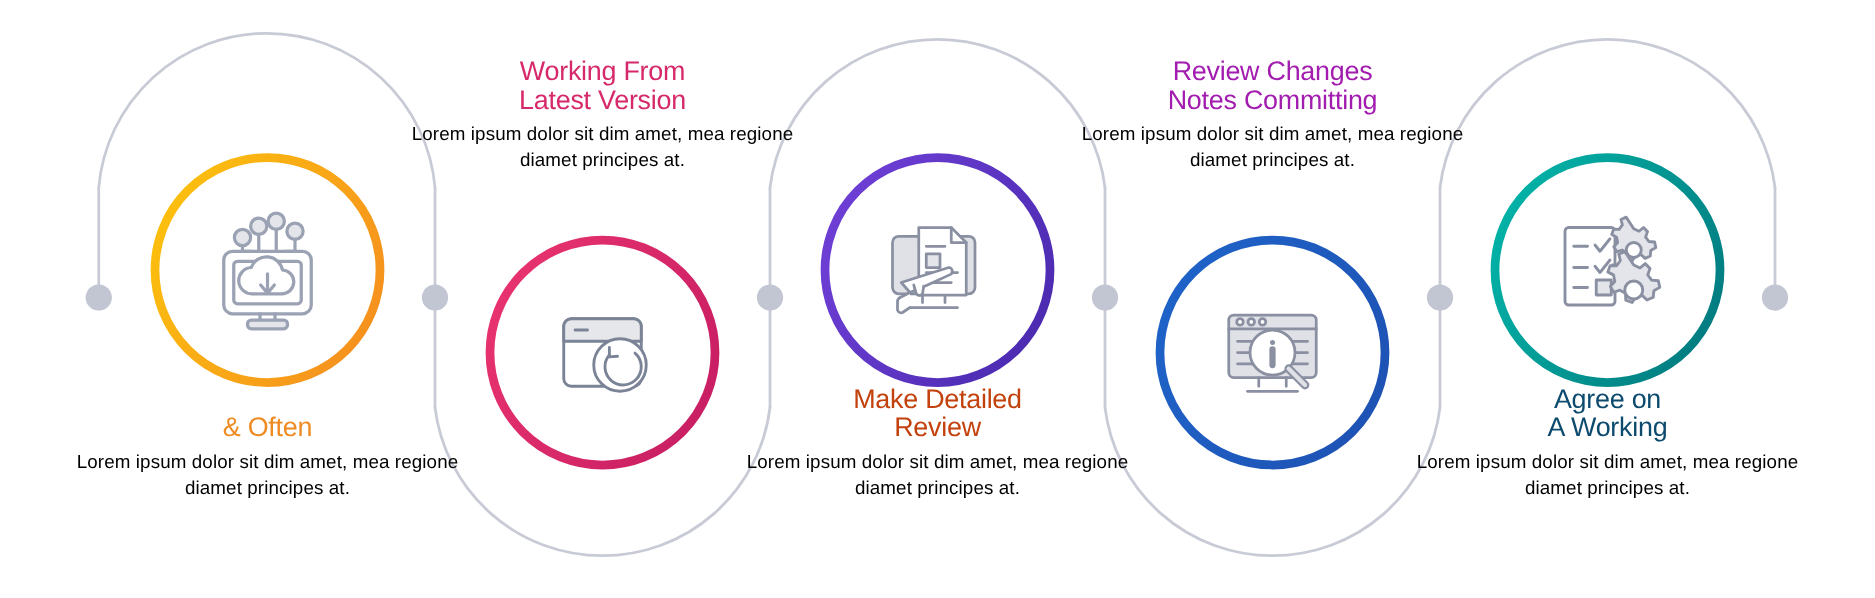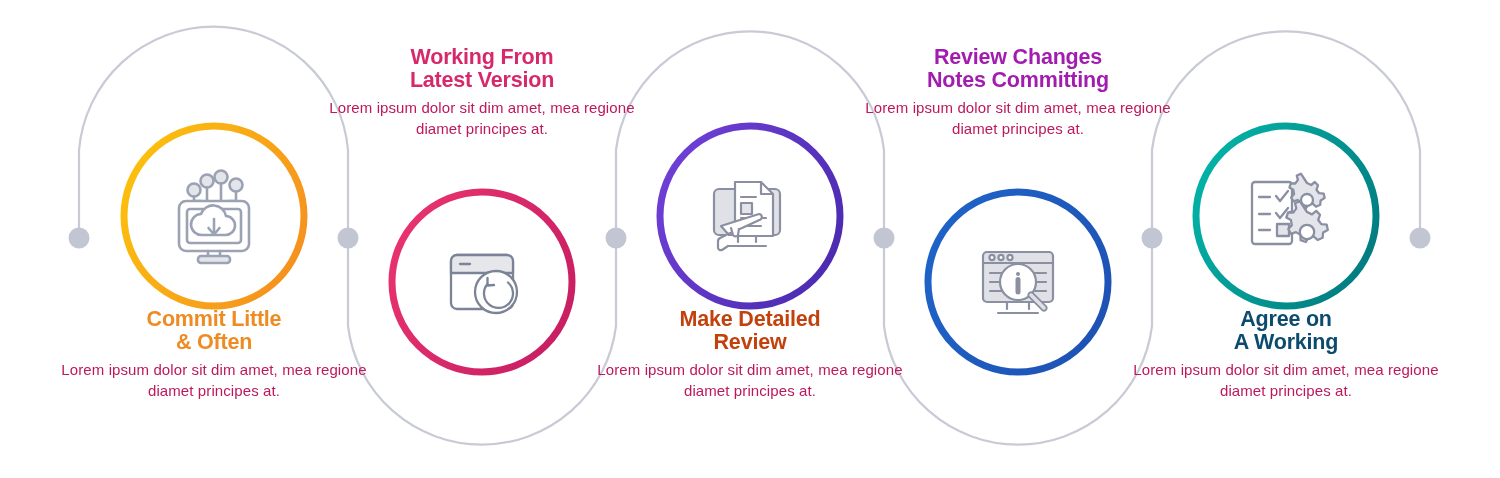--- a/index.html
+++ b/index.html
@@ -14,25 +14,25 @@
 
   .step{position:absolute;width:320px;}
   .ring-wrap{position:absolute;width:196px;height:196px;}
   .ring{position:absolute;left:0;top:0;width:196px;height:196px;}
   .icon-holder{
     position:absolute;left:0;top:0;width:196px;height:196px;
     display:flex;align-items:center;justify-content:center;
   }
   .txt{position:absolute;width:320px;text-align:center;}
   .title{
-    font-size:21.5px;font-weight:bold;line-height:22.5px;
+    font-size:21.5px;font-weight:normal;line-height:22.5px;
     letter-spacing:-0.2px;margin:0 0 7px 0;
   }
   .desc{
-    font-size:15px;line-height:20.5px;color:#be185d;
+    font-size:15px;line-height:20.5px;color:#000000;
     margin:0;letter-spacing:0.1px;
   }
 </style>
 </head>
 <body>
 
 <div id="stage">
 
   <svg id="arcs" viewBox="0 0 1500 478">
     <g fill="none" stroke="#c8cbd6" stroke-width="2.2" stroke-linecap="round">
@@ -94,21 +94,21 @@
           <path d="M40,71 a10.5,10.5 0 0 1 -1,-21 a13,13 0 0 1 25,2 a9.5,9.5 0 0 1 -1,19 z" fill="#fff" stroke="#9ba2b4"></path>
           <path d="M52,55 L52,70"></path>
           <path d="M46.5,64 L52,70.5 L57.5,64"></path>
           <path d="M46,87 L46,93 M58,87 L58,93"></path>
           <rect x="36" y="92" width="32" height="7" rx="3" fill="#e3e5ea" stroke="#9ba2b4"></rect>
         </svg>
       </div>
     </div>
     <div class="txt" style="left:0;top:308px;">
       <div class="title" style="color:#ee8b22;">
-        <span>Commit Little</span><br><span>&amp; Often</span>
+        <br><span>&amp; Often</span>
       </div>
       <p class="desc">Lorem ipsum dolor sit dim amet, mea regione diamet principes at.</p>
     </div>
   </div>
 
   <div class="step" style="left:322px;top:0;">
     <div class="ring-wrap" style="left:62px;top:184px;">
       <svg class="ring" viewBox="0 0 196 196">
         <defs>
           <linearGradient id="g2" x1="0" y1="0.25" x2="1" y2="0.75">

